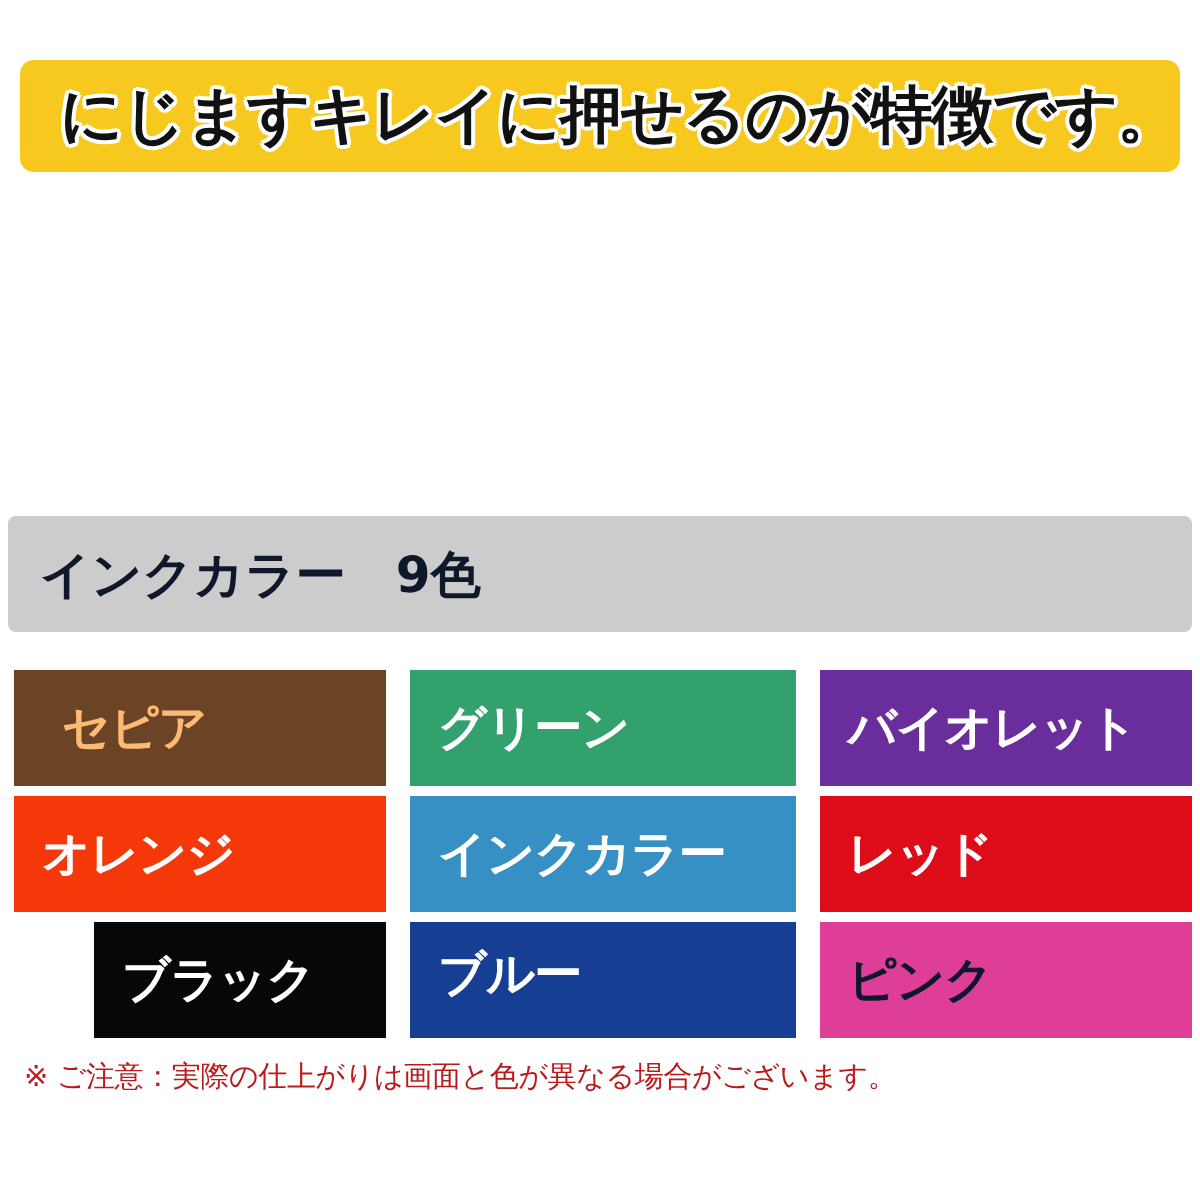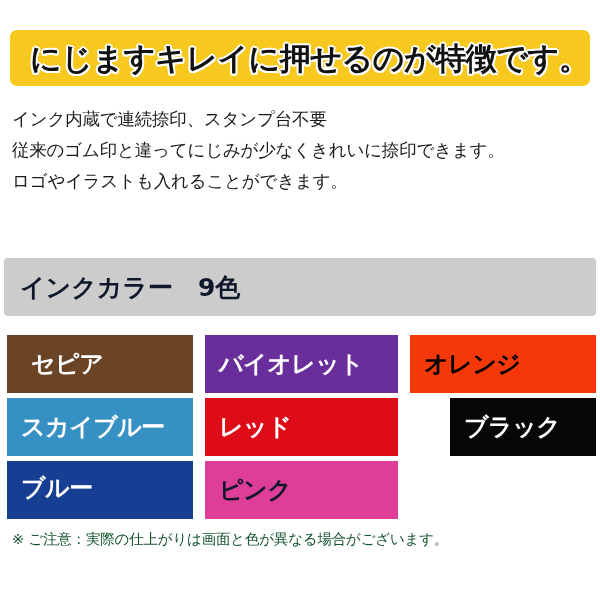--- a/index.html
+++ b/index.html
@@ -114,56 +114,54 @@
     line-height: 1;
   }
 
   
   .footer-note {
     position: absolute;
     left: 12px;
     top: 529px;
     font-size: 14.5px;
     line-height: 20px;
-    color: #14532d;
+    color: #b91c1c;
     letter-spacing: -0.2px;
     white-space: nowrap;
   }
 </style>
 </head>
 <body>
 
 <div class="page">
 
   <div class="headline-banner" style="background-color: rgb(247, 201, 30);">
     <div class="headline-text" style="color: rgb(17, 17, 17);">にじますキレイに押せるのが特徴です。</div>
   </div>
 
-  <div class="body-copy">
-    <div class="body-line">インク内蔵で連続捺印、スタンプ台不要</div>
-    <div class="body-line">従来のゴム印と違ってにじみが少なくきれいに捺印できます。</div>
-    <div class="body-line">ロゴやイラストも入れることができます。</div>
-  </div>
 
   <div class="section-bar" style="background-color: rgb(204, 204, 204);">
     <div class="section-bar-label" style="color: #0f172a;">インクカラー　9色</div>
   </div>
 
   <div class="swatch-grid">
     <div class="swatch" style="background-color: rgb(107, 68, 38);">
-      <span class="swatch-label" style="color: #ffffff; padding-left: 24px;">セピア</span>
+      <span class="swatch-label" style="color: #fdba74; padding-left: 24px;">セピア</span>
+    </div>
+    <div class="swatch" style="background-color: rgb(51, 161, 109);">
+      <span class="swatch-label" style="color: rgb(255, 255, 255);">グリーン</span>
     </div>
     <div class="swatch" style="background-color: rgb(106, 46, 156);">
       <span class="swatch-label" style="color: rgb(255, 255, 255);">バイオレット</span>
     </div>
     <div class="swatch" style="background-color: rgb(244, 56, 10);">
-      <span class="swatch-label" style="color: #000000;">オレンジ</span>
+      <span class="swatch-label" style="color: #ffffff;">オレンジ</span>
     </div>
     <div class="swatch" style="background-color: rgb(54, 144, 196);">
-      <span class="swatch-label" style="color: rgb(255, 255, 255);">スカイブルー</span>
+      <span class="swatch-label" style="color: rgb(255, 255, 255);">インクカラー</span>
     </div>
     <div class="swatch" style="background-color: rgb(222, 12, 24);">
       <span class="swatch-label" style="color: rgb(255, 255, 255);">レッド</span>
     </div>
     <div class="swatch" style="background-color: rgb(7, 7, 7); margin-left: 40px;">
       <span class="swatch-label" style="color: rgb(255, 255, 255);">ブラック</span>
     </div>
     <div class="swatch" style="background-color: rgb(22, 62, 146);">
       <span class="swatch-label" style="color: rgb(255, 255, 255); font-family: Liberation Mono, monospace;">ブルー</span>
     </div>

